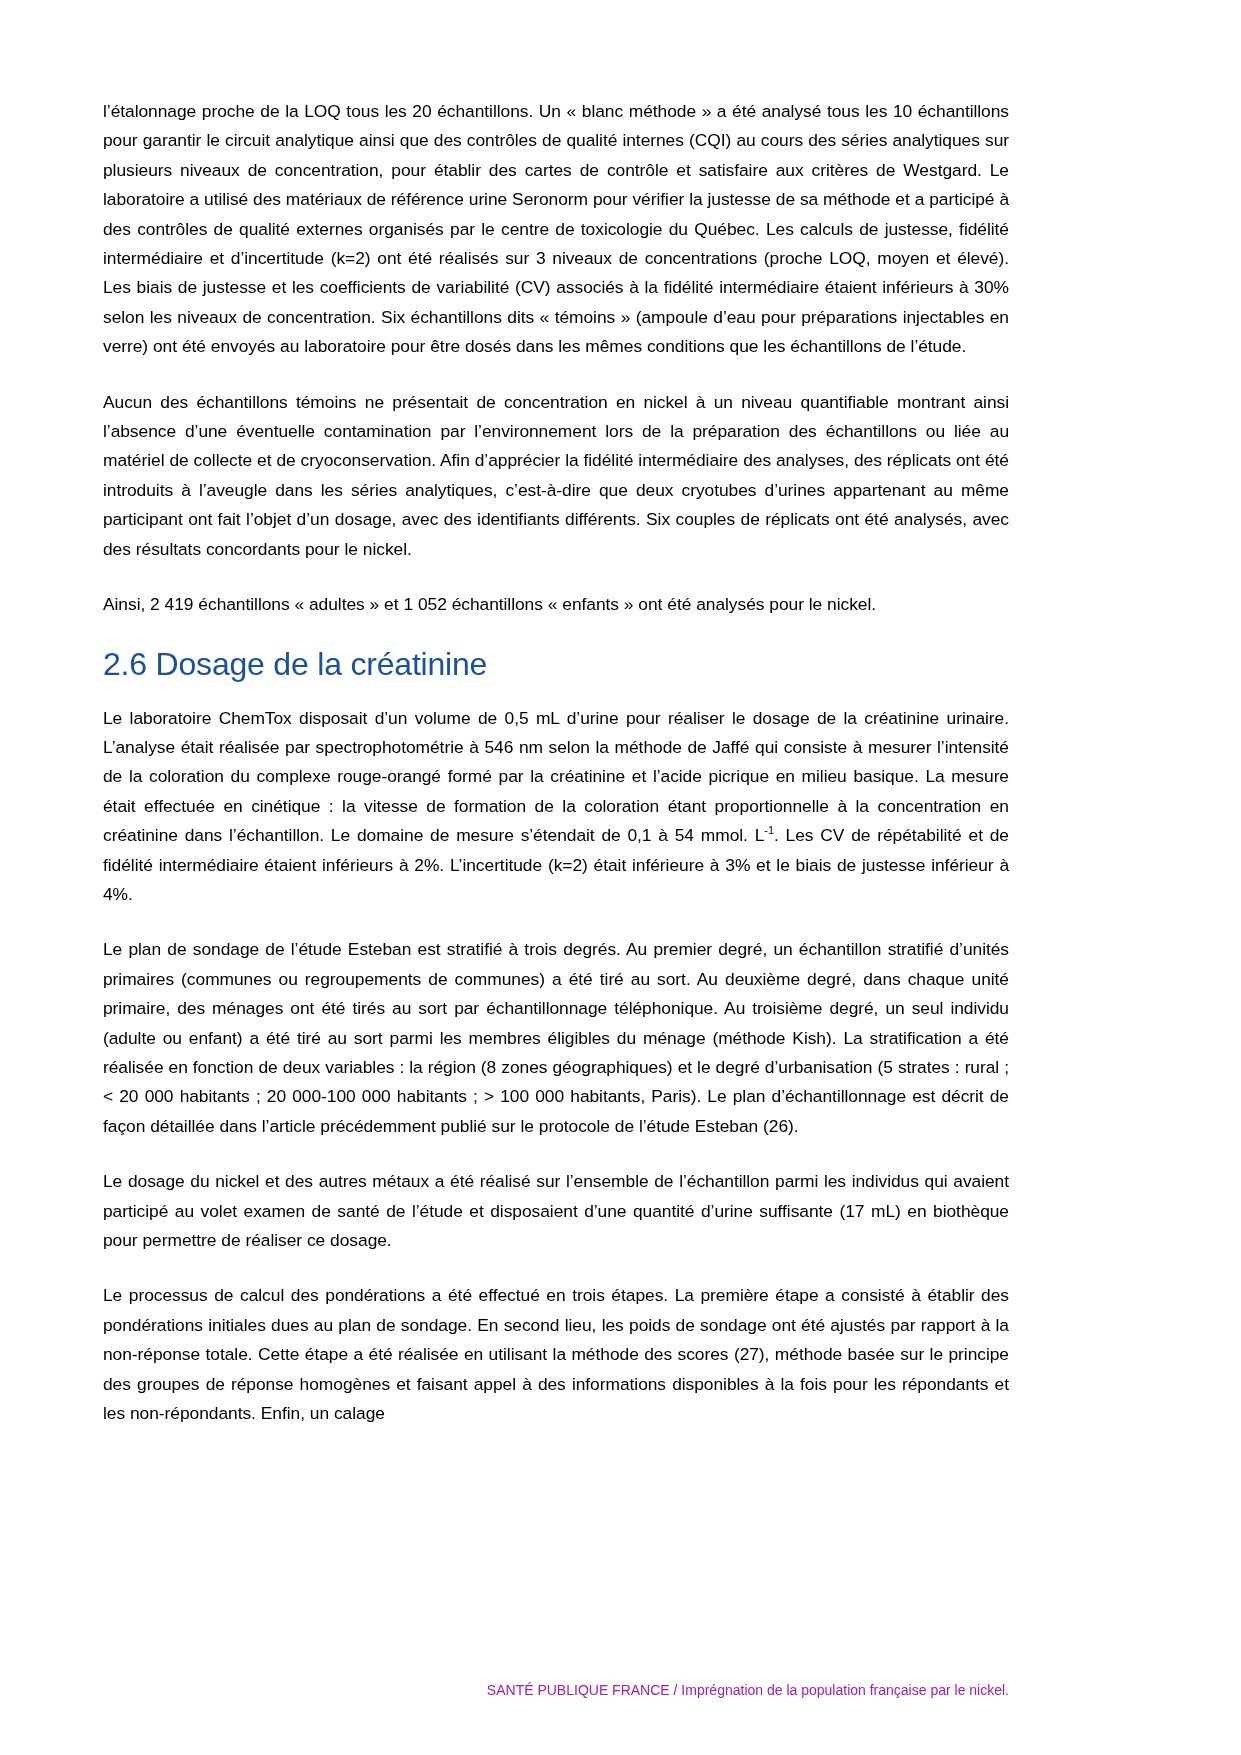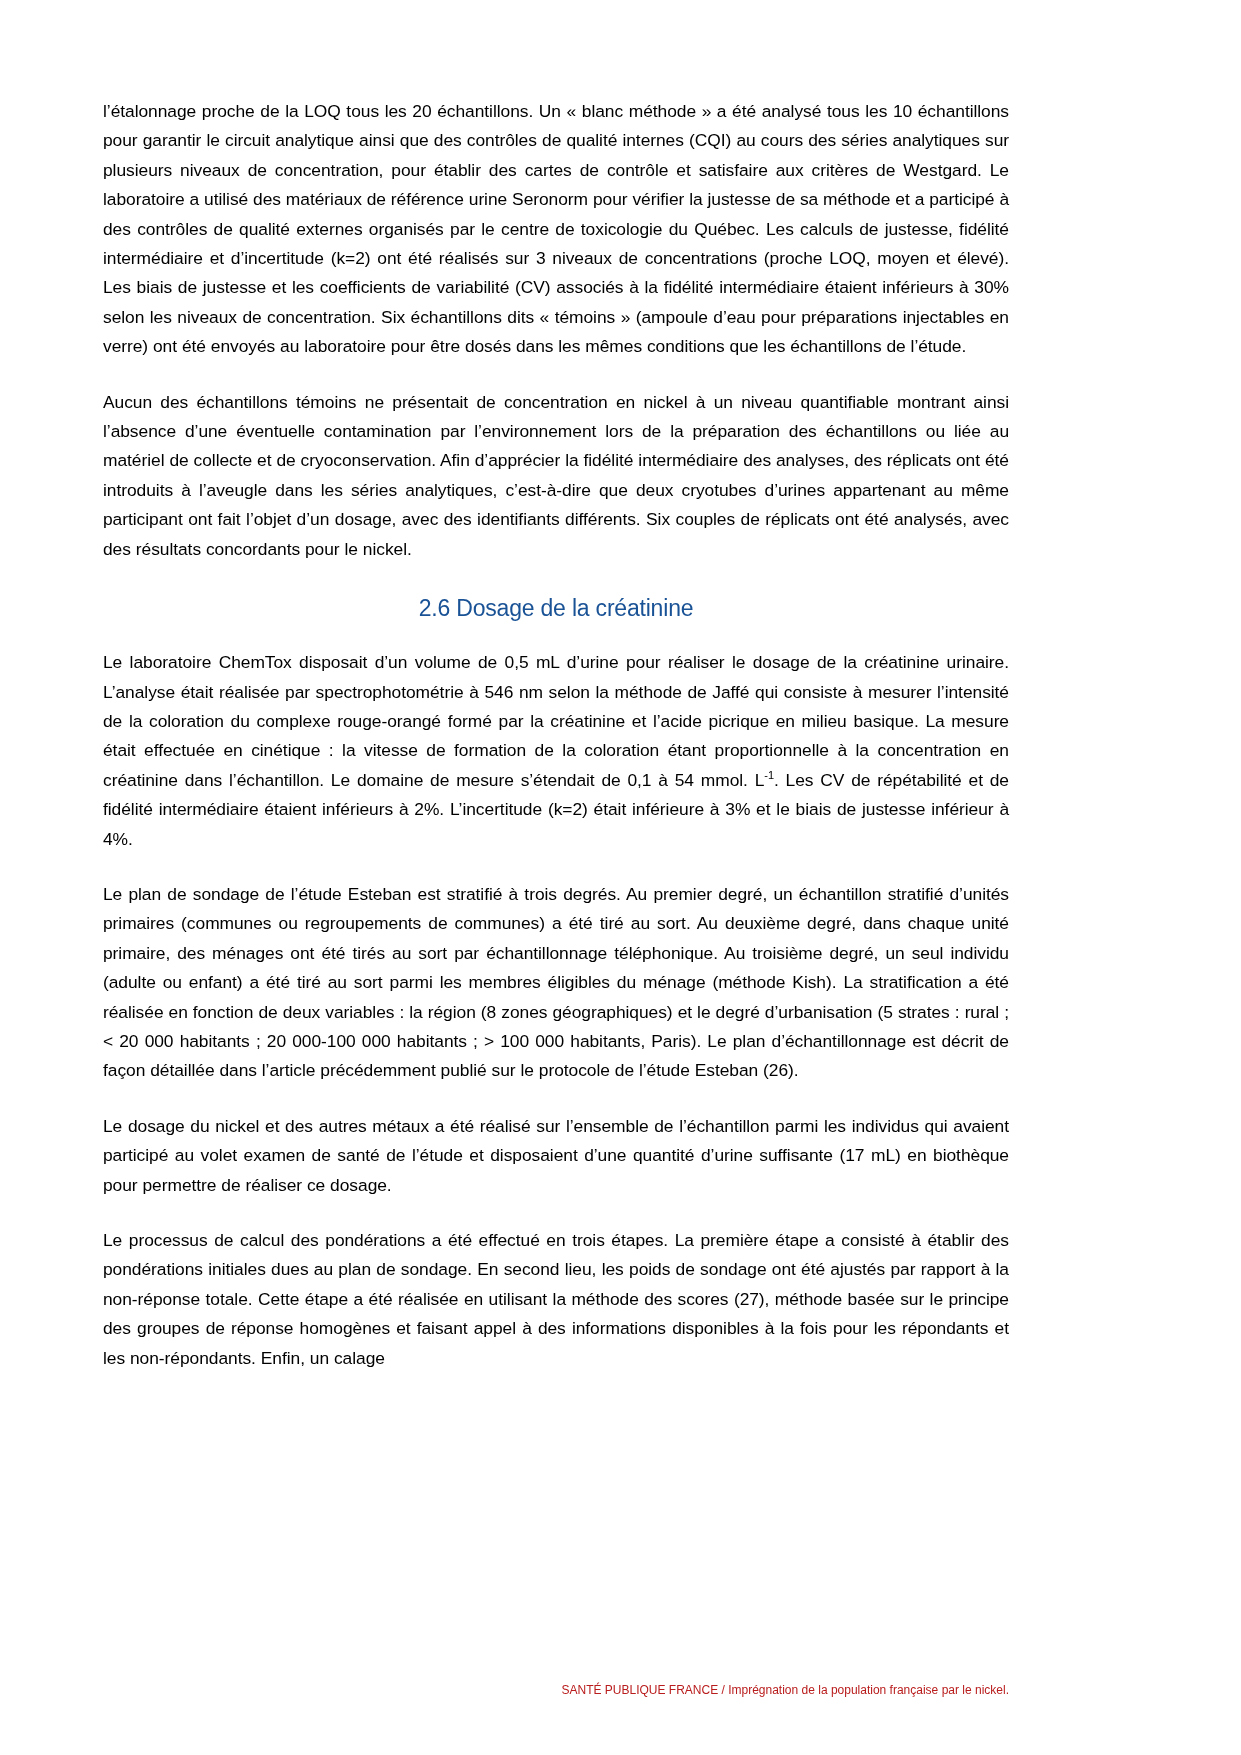--- a/index.html
+++ b/index.html
@@ -43,64 +43,64 @@
   p.body-text.last-para {
     margin-bottom: 16px;
   }
   p.body-text sup {
     font-size: 11px;
     vertical-align: super;
     line-height: 0;
   }
   h2.heading-2 {
     margin: 24px 0 22px 0;
-    font-size: 23px;
+    font-size: 32px;
     line-height: 36px;
     font-weight: normal;
     color: #1A5296;
     letter-spacing: -0.2px;
-    text-align: center;
   }
   h3.heading-3 {
     margin: 20px 0 20px 0;
     font-size: 21.5px;
     line-height: 28px;
     font-weight: normal;
     color: #1A5296;
     letter-spacing: -0.1px;
   }
   .footer {
     position: absolute;
     left: 0;
     right: 0;
     bottom: 54px;
     width: 1241px;
     text-align: right;
     padding-right: 232px;
     box-sizing: border-box;
   }
   .footer-line {
-    font-size: 12px;
+    font-size: 14px;
     line-height: 21.5px;
-    color: #b91c1c;
+    color: #a21caf;
     letter-spacing: 0px;
     white-space: nowrap;
   }
 </style>
 </head>
 <body>
 
 <div class="page">
 
   <div class="content">
 
     <p class="body-text">l’étalonnage proche de la LOQ tous les 20 échantillons. Un « blanc méthode » a été analysé tous les 10 échantillons pour garantir le circuit analytique ainsi que des contrôles de qualité internes (CQI) au cours des séries analytiques sur plusieurs niveaux de concentration, pour établir des cartes de contrôle et satisfaire aux critères de Westgard. Le laboratoire a utilisé des matériaux de référence urine Seronorm pour vérifier la justesse de sa méthode et a participé à des contrôles de qualité externes organisés par le centre de toxicologie du Québec. Les calculs de justesse, fidélité intermédiaire et d’incertitude (k=2) ont été réalisés sur 3 niveaux de concentrations (proche LOQ, moyen et élevé). Les biais de justesse et les coefficients de variabilité (CV) associés à la fidélité intermédiaire étaient inférieurs à 30% selon les niveaux de concentration. Six échantillons dits « témoins » (ampoule d’eau pour préparations injectables en verre) ont été envoyés au laboratoire pour être dosés dans les mêmes conditions que les échantillons de l’étude.</p>
 
     <p class="body-text">Aucun des échantillons témoins ne présentait de concentration en nickel à un niveau quantifiable montrant ainsi l’absence d’une éventuelle contamination par l’environnement lors de la préparation des échantillons ou liée au matériel de collecte et de cryoconservation. Afin d’apprécier la fidélité intermédiaire des analyses, des réplicats ont été introduits à l’aveugle dans les séries analytiques, c’est-à-dire que deux cryotubes d’urines appartenant au même participant ont fait l’objet d’un dosage, avec des identifiants différents. Six couples de réplicats ont été analysés, avec des résultats concordants pour le nickel.</p>
 
+    <p class="body-text">Ainsi, 2 419 échantillons « adultes » et 1 052 échantillons « enfants » ont été analysés pour le nickel.</p>
 
     <h2 class="heading-2">2.6 Dosage de la créatinine</h2>
 
     <p class="body-text"><span>Le laboratoire ChemTox disposait d’un volume de 0,5 mL d’urine pour réaliser le dosage de la créatinine urinaire. L’analyse était réalisée par spectrophotométrie à 546 nm selon la méthode de Jaffé qui consiste à mesurer l’intensité de la coloration du complexe rouge-orangé formé par la créatinine et l’acide picrique en milieu basique. La mesure était effectuée en cinétique : la vitesse de formation de la coloration étant proportionnelle à la concentration en créatinine dans l’échantillon. Le domaine de mesure s’étendait de 0,1 à 54 mmol. L</span><sup>-1</sup><span>. Les CV de répétabilité et de fidélité intermédiaire étaient inférieurs à 2%. L’incertitude (k=2) était inférieure à 3% et le biais de justesse inférieur à 4%.</span></p>
 
 
 
     <p class="body-text">Le plan de sondage de l’étude Esteban est stratifié à trois degrés. Au premier degré, un échantillon stratifié d’unités primaires (communes ou regroupements de communes) a été tiré au sort. Au deuxième degré, dans chaque unité primaire, des ménages ont été tirés au sort par échantillonnage téléphonique. Au troisième degré, un seul individu (adulte ou enfant) a été tiré au sort parmi les membres éligibles du ménage (méthode Kish). La stratification a été réalisée en fonction de deux variables : la région (8 zones géographiques) et le degré d’urbanisation (5 strates : rural ; &lt; 20 000 habitants ; 20 000-100 000 habitants ; &gt; 100 000 habitants, Paris). Le plan d’échantillonnage est décrit de façon détaillée dans l’article précédemment publié sur le protocole de l’étude Esteban (26).</p>
 
     <p class="body-text">Le dosage du nickel et des autres métaux a été réalisé sur l’ensemble de l’échantillon parmi les individus qui avaient participé au volet examen de santé de l’étude et disposaient d’une quantité d’urine suffisante (17 mL) en biothèque pour permettre de réaliser ce dosage.</p>

